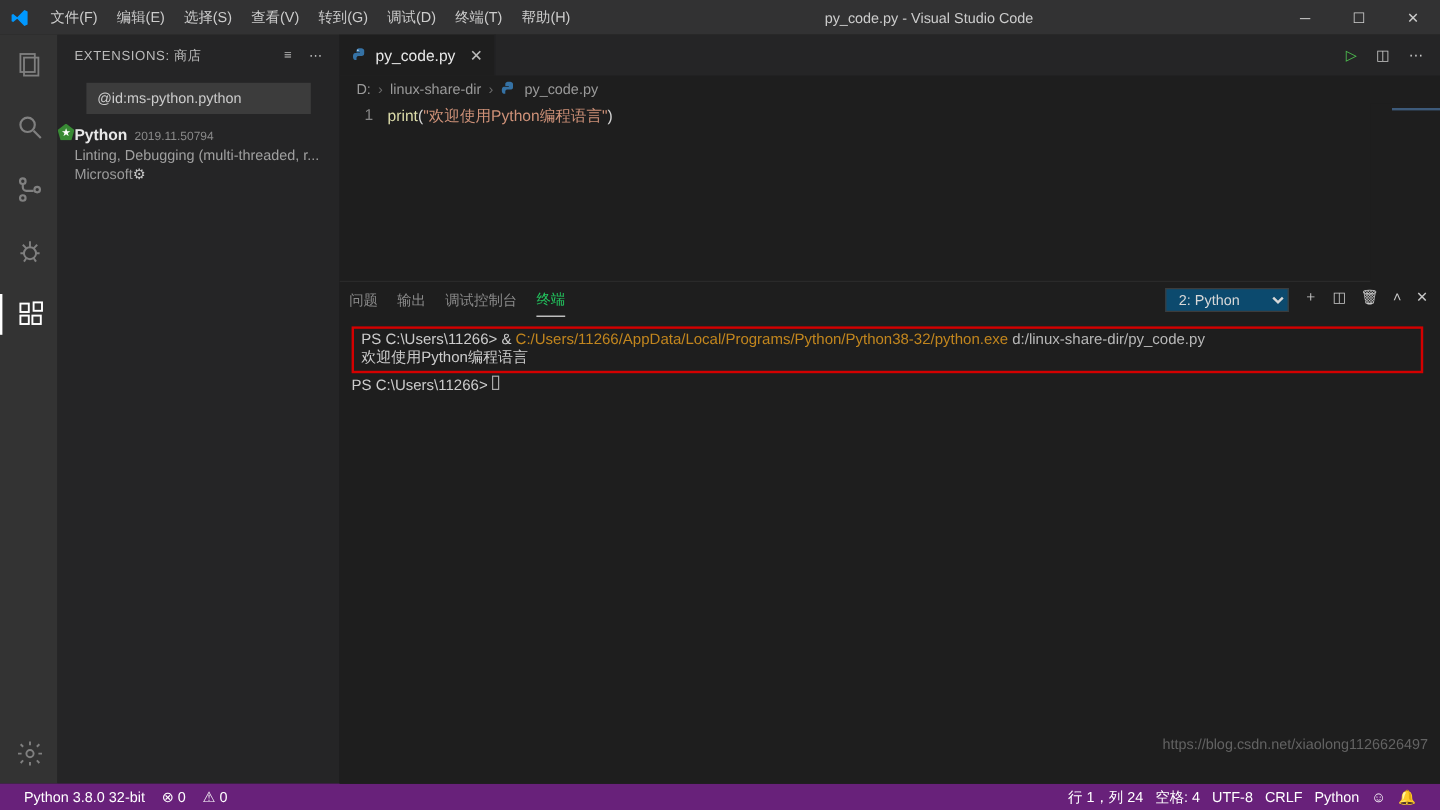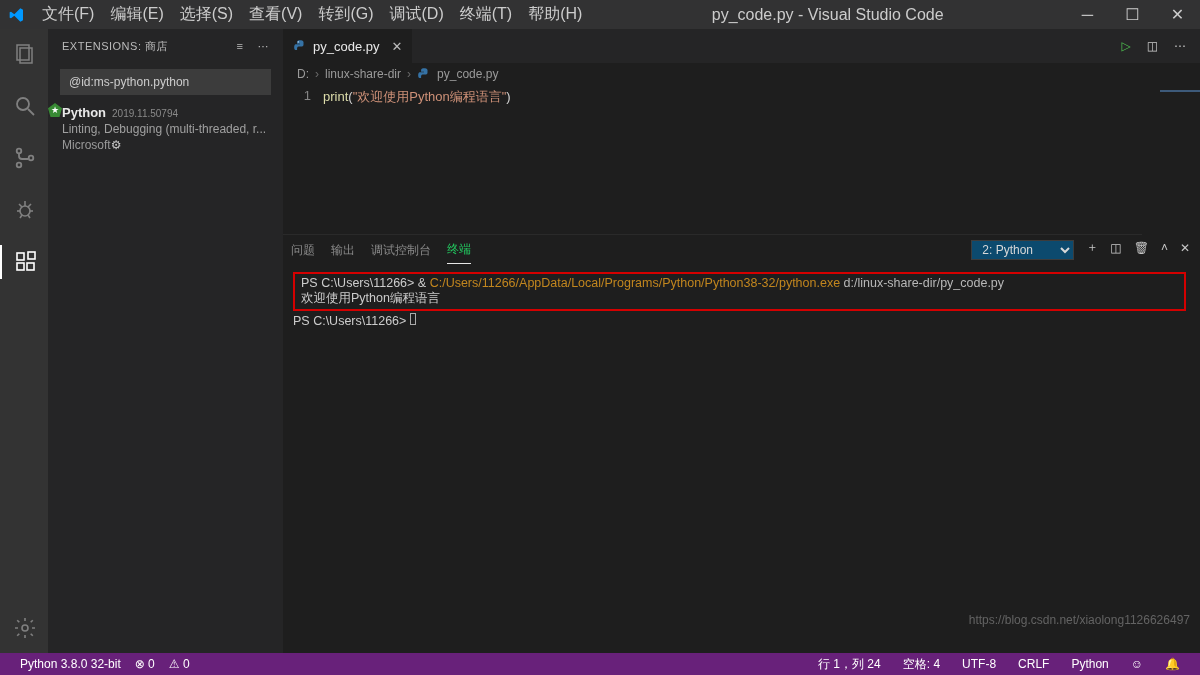--- a/index.html
+++ b/index.html
@@ -1,34 +1,34 @@
 <!DOCTYPE html>
 <html><head>
 <meta charset="utf-8">
 <style>
 * { margin:0; padding:0; box-sizing:border-box; font-family:"Segoe UI","Microsoft YaHei",sans-serif; }
 body { width:1200px; height:675px; background:#1e1e1e; color:#ccc; overflow:hidden; font-size:12px; display:flex; flex-direction:column; }
-.titlebar { height:29px; background:#323233; display:flex; align-items:center; color:#ccc; font-size:16px; }
+.titlebar { height:29px; background:#323233; display:flex; align-items:center; color:#ccc; font-size:12px; }
 .titlebar .vscode-icon { width:34px; display:flex; justify-content:center; align-items:center; }
 .titlebar .vscode-icon svg { width:16px; height:16px; }
 .menus { display:flex; }
 .menus span { padding:0 8px; cursor:pointer; }
 .title-center { flex:1; text-align:center; color:#ccc; }
 .winctrl { display:flex; }
 .winctrl div { width:45px; height:29px; display:flex; justify-content:center; align-items:center; color:#ccc; cursor:pointer; }
 .main { flex:1; display:flex; min-height:0; }
 .activitybar { width:48px; background:#333333; display:flex; flex-direction:column; align-items:center; padding-top:8px; gap:18px; border-left:2px solid transparent;}
 .activitybar .ab-item { width:48px; height:34px; display:flex; justify-content:center; align-items:center; color:#808080; cursor:pointer; }
 .activitybar .ab-item.active { color:#fff; border-left:2px solid #fff; margin-left:-2px; padding-left:2px;}
 .activitybar .ab-item svg { width:24px; height:24px; }
 .ab-spacer { flex:1; }
 .sidebar { width:235px; background:#252526; display:flex; flex-direction:column; }
 .sidebar-header { height:34px; display:flex; align-items:center; padding:0 14px; color:#bbb; letter-spacing:0.5px; font-size:11px; justify-content:space-between;}
 .sidebar-header .sh-icons { display:flex; gap:14px; color:#bbb; }
-.ext-search { margin:6px 12px; background:#3c3c3c; color:#ccc; padding:5px 8px; font-size:12px; border:1px solid transparent;}
+.ext-search { margin:6px 24px; background:#3c3c3c; color:#ccc; padding:5px 8px; font-size:12px; border:1px solid transparent;}
 .ext-item { padding:4px 14px 8px 14px; position:relative; }
 .ext-title { color:#e8e8e8; font-size:13px; font-weight:600; }
 .ext-version { color:#8a8a8a; font-size:10px; margin-left:6px; font-weight:400;}
 .ext-desc { color:#a0a0a0; font-size:12px; margin-top:2px; white-space:nowrap; overflow:hidden; text-overflow:ellipsis;}
 .ext-pub { color:#9a9a9a; font-size:12px; margin-top:2px; display:flex; justify-content:flex-start; align-items:center;}
 .ext-gear { color:#c7c7c7; }
 .star-badge { position:absolute; left:0; top:2px; width:14px; height:14px; background:#388a34; display:flex; justify-content:center; align-items:center; font-size:9px; color:#fff; clip-path:polygon(50% 0,100% 38%,82% 100%,18% 100%,0 38%);}
 .editor-area { flex:1; display:flex; flex-direction:column; background:#1e1e1e; min-width:0;}
 .tabs-row { height:35px; background:#252526; display:flex; align-items:stretch; }
 .tab { background:#1e1e1e; display:flex; align-items:center; padding:0 10px; gap:6px; color:#e8e8e8; border-right:1px solid #252526; font-size:13px;}
@@ -50,21 +50,21 @@
 .panel-tabs span { padding-bottom:5px; cursor:pointer;}
 .panel-tabs span.active { color:#22c55e; border-bottom:1px solid #e7e7e7; }
 .panel-tabs .panel-right { position:absolute; right:10px; top:4px; display:flex; align-items:center; gap:12px; color:#c7c7c7;}
 .panel-select { background:#0c4a6e; color:#d8d8d8; border:1px solid #3c3c3c; font-size:12px; padding:1px 24px 1px 6px; height:20px; }
 .terminal { flex:1; padding:8px 10px; font-family:Consolas,monospace; font-size:12.5px; color:#cccccc; }
 .term-highlight { border:2px solid #d40000; padding:2px 6px; display:inline-block; width:calc(100% - 4px);}
 .tok-path { color:#c2861e; }
 .tok-arg { color:#b8b8b8; }
 .cursor { display:inline-block; width:6px; height:12px; border:1px solid #aaaaaa;}
 .statusbar { height:22px; background:#68217a; color:#fff; display:flex; align-items:center; font-size:12px; padding:0 20px; gap:14px; }
-.statusbar .sb-right { margin-left:auto; display:flex; gap:22px; align-items:center;}
+.statusbar .sb-right { margin-left:auto; display:flex; gap:10px; align-items:center;}
 .statusbar span { cursor:pointer; }
 .minimap { position:absolute; right:0; top:57px; width:58px; height:150px; background:#1e1e1e; }
 .minimap .mm-line { position:absolute; top:4px; right:0; height:2px; width:40px; background:#3d5a7a; }
 .editor-area { position:relative; }
 .watermark { position:absolute; right:10px; bottom:26px; color:#636363; font-size:12px; font-family:sans-serif;}
 </style>
 </head>
 <body>
 
 <div class="titlebar">

